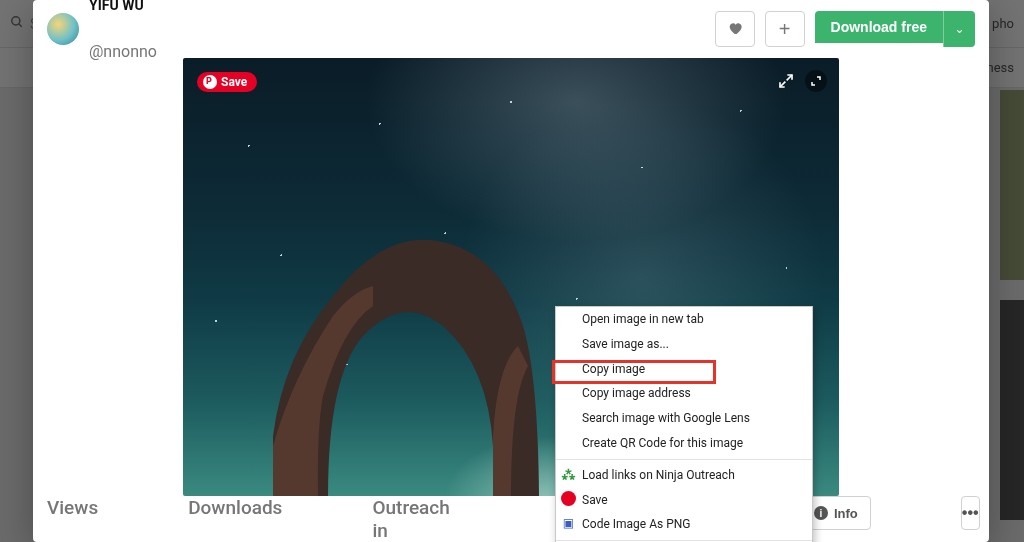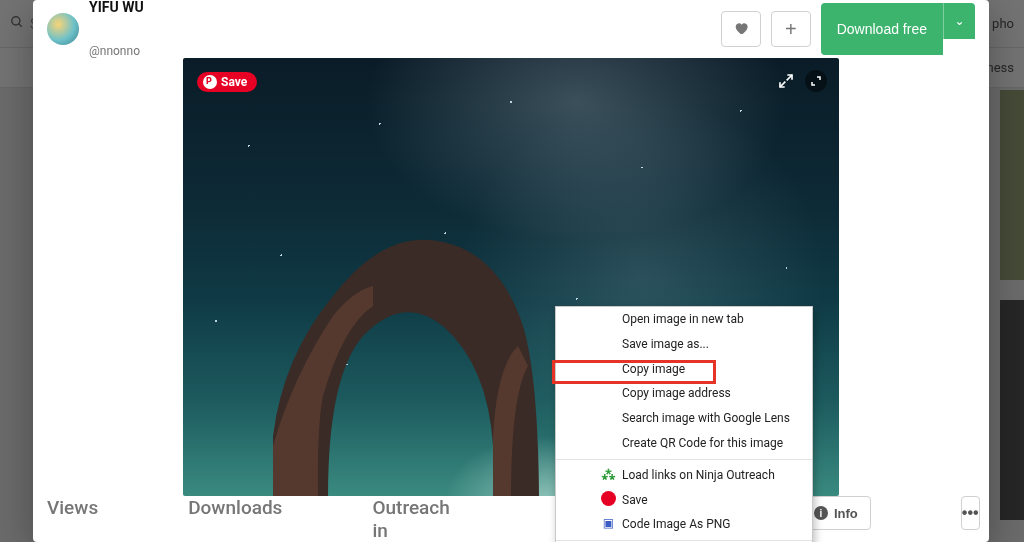--- a/index.html
+++ b/index.html
@@ -79,21 +79,21 @@
     padding: 10px 14px;
     gap: 10px;
   }
   .avatar {
     width: 32px; height: 32px; border-radius:50%;
     background: radial-gradient(circle at 35% 35%, #f8d477 0%, #6dc1c9 55%, #3a7f8a 100%);
     flex-shrink:0;
   }
   .author-block { display:flex; flex-direction:column; line-height:1.2;gap:28px; }
   .author-name { font-weight:700; font-size:14px; color:#111; }
-  .author-handle { font-size:12px; color:#767676; }
+  .author-handle { font-size:16px; color:#767676; }
   .header-spacer { flex:1; }
   .hdr-btn {
     height: 36px;
     border:1px solid #d1d1d1;
     background:#fff;
     border-radius:4px;
     display:flex; align-items:center; justify-content:center;
     padding:0 10px;
     color:#767676;
     font-size:15px;
@@ -101,25 +101,25 @@
   }
   .hdr-btn.square { width:40px; padding:0; }
   .dl-group {
     display:flex;
     border-radius:4px;
     overflow:hidden;
   }
   .dl-main {
     background:#3cb46e;
     color:#fff;
-    font-weight:400;
+    font-weight:700;
     font-size:14px;
     border:none;
     padding: 0 16px;
-    height:52px;
+    height:32px;
     cursor:pointer;
   }
   .dl-caret {
     background:#3cb46e;
     border:none;
     border-left:1px solid rgba(255,255,255,0.35);
     color:#fff;
     width:32px;
     height:36px;
     font-size:12px;
@@ -235,21 +235,20 @@
     font-size:12px;
     color:#222;
     z-index:50;
   }
   .ctx .row {
     padding: 4px 8px 4px 26px;
     line-height:1.4;
     position:relative;
     cursor:default;
     white-space:nowrap;
-    margin-left:40px;
   }
   .ctx .sep {
     height:1px;
     background:#e3e3e3;
     margin:3px 0;
   }
   .ctx .row .ico {
     position:absolute;
     left:5px; top:3px;
     width:15px; height:15px;

